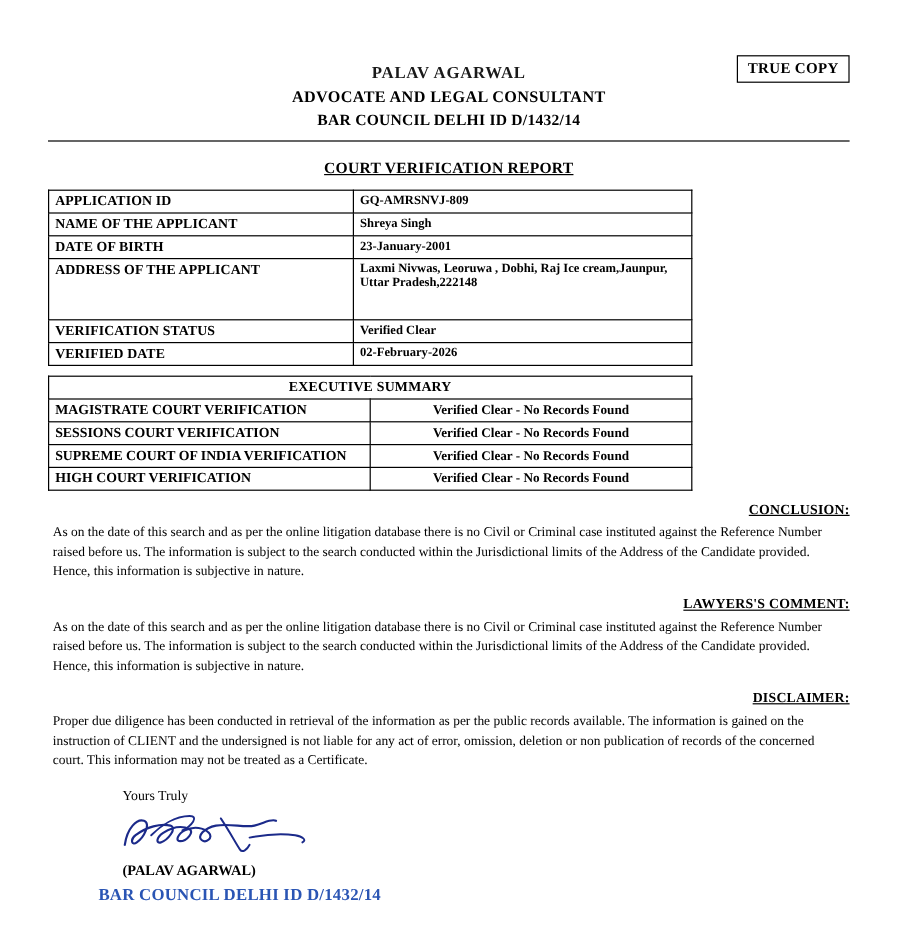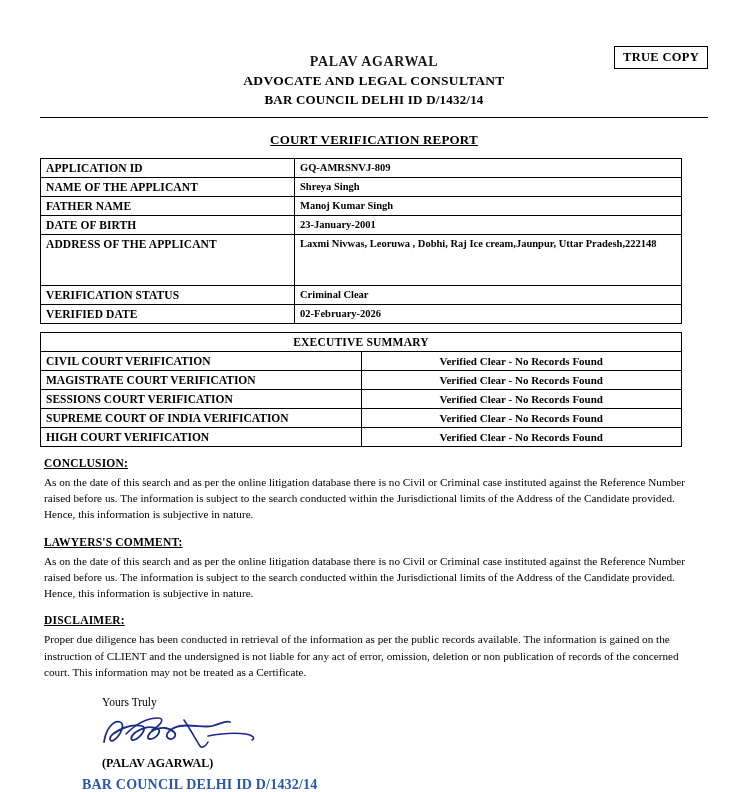--- a/index.html
+++ b/index.html
@@ -67,21 +67,21 @@
     font-size: 13px;
     font-weight: bold;
     text-decoration: underline;
     margin: 14px 0 10px 0;
     letter-spacing: .2px;
   }
 
   
   table {
     border-collapse: collapse;
-    width: 642px;
+    width: 537px;
     table-layout: fixed;
   }
   .info-table td {
     border: 1px solid #000;
     padding: 3px 5px;
     vertical-align: top;
     font-size: 11.5px;
   }
   .info-table td.lbl {
     width: 243px;
@@ -119,20 +119,21 @@
     font-size: 11px;
   }
 
   
   .sec-head {
     font-size: 11.5px;
     font-weight: bold;
     text-decoration: underline;
     margin: 10px 0 5px 4px;
     letter-spacing: .2px;
+    text-align: right;
   }
   .para {
     font-size: 11.2px;
     line-height: 1.45;
     margin: 0 0 0 4px;
     width: 648px;
     text-align: left;
   }
   .sec-head.tight { margin-top: 13px; }
 
@@ -180,50 +181,42 @@
     <tbody>
       <tr>
         <td class="lbl">APPLICATION ID</td>
         <td class="val">GQ-AMRSNVJ-809</td>
       </tr>
       <tr>
         <td class="lbl">NAME OF THE APPLICANT</td>
         <td class="val">Shreya Singh</td>
       </tr>
       <tr>
-        <td class="lbl">FATHER NAME</td>
-        <td class="val">Manoj Kumar Singh</td>
-      </tr>
-      <tr>
         <td class="lbl">DATE OF BIRTH</td>
         <td class="val">23-January-2001</td>
       </tr>
       <tr class="row-addr">
         <td class="lbl">ADDRESS OF THE APPLICANT</td>
         <td class="val">Laxmi Nivwas, Leoruwa , Dobhi, Raj Ice cream,Jaunpur, Uttar Pradesh,222148</td>
       </tr>
       <tr>
         <td class="lbl">VERIFICATION STATUS</td>
-        <td class="val">Criminal Clear</td>
+        <td class="val">Verified Clear</td>
       </tr>
       <tr>
         <td class="lbl">VERIFIED DATE</td>
         <td class="val">02-February-2026</td>
       </tr>
     </tbody>
   </table>
 
   <table class="summary-table">
     <tbody>
       <tr>
         <td class="hdr" colspan="2">EXECUTIVE SUMMARY</td>
-      </tr>
-      <tr>
-        <td class="lbl">CIVIL COURT VERIFICATION</td>
-        <td class="res">Verified Clear - No Records Found</td>
       </tr>
       <tr>
         <td class="lbl">MAGISTRATE COURT VERIFICATION</td>
         <td class="res">Verified Clear - No Records Found</td>
       </tr>
       <tr>
         <td class="lbl">SESSIONS COURT VERIFICATION</td>
         <td class="res">Verified Clear - No Records Found</td>
       </tr>
       <tr>

